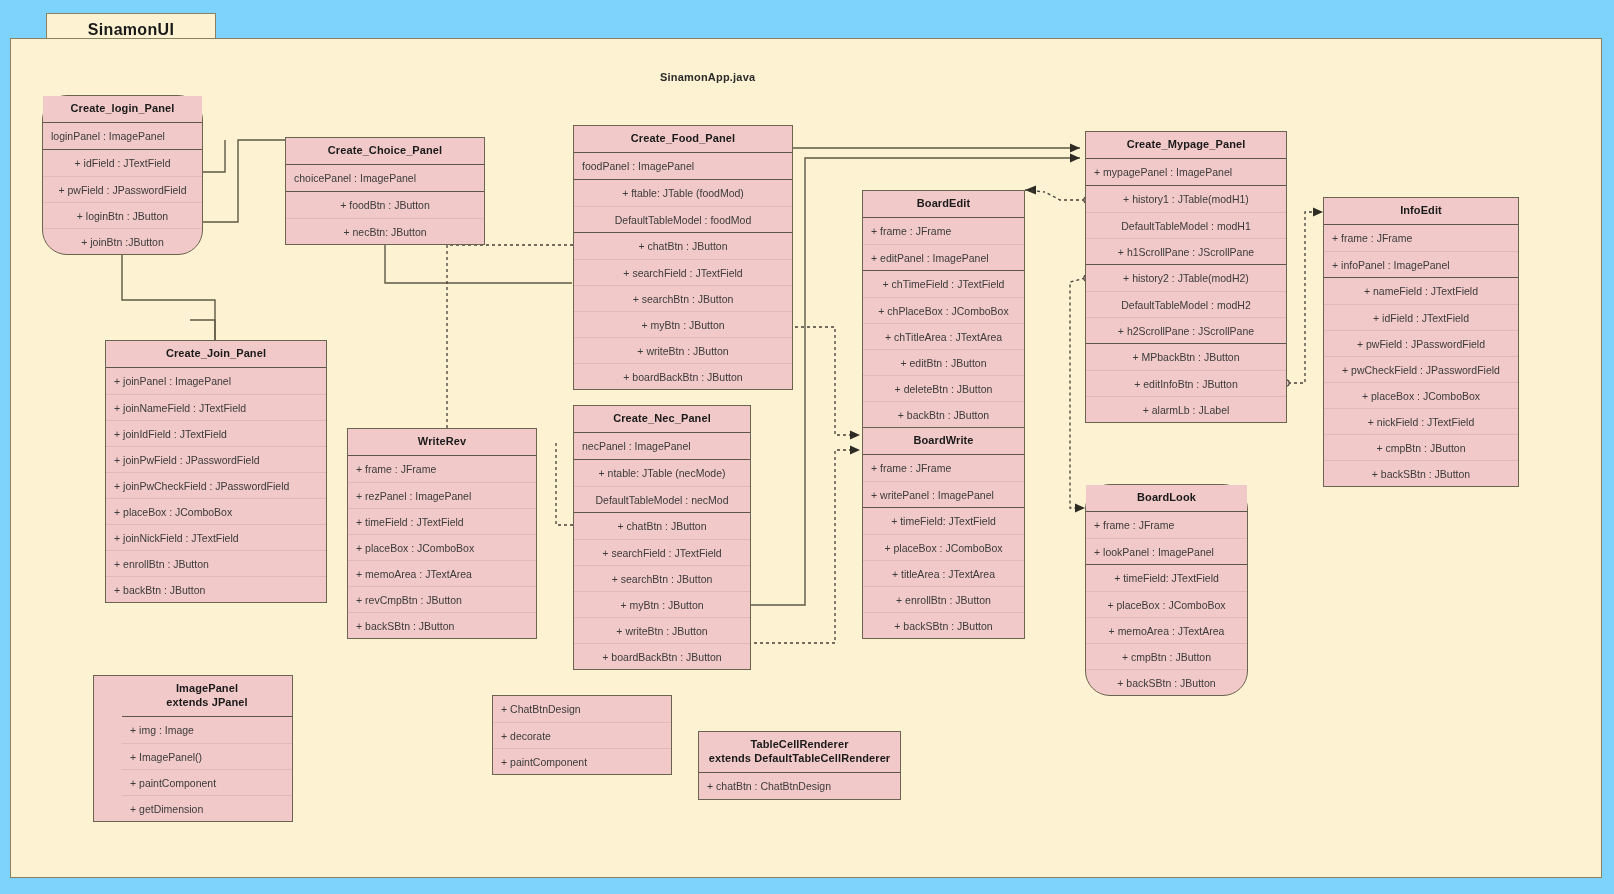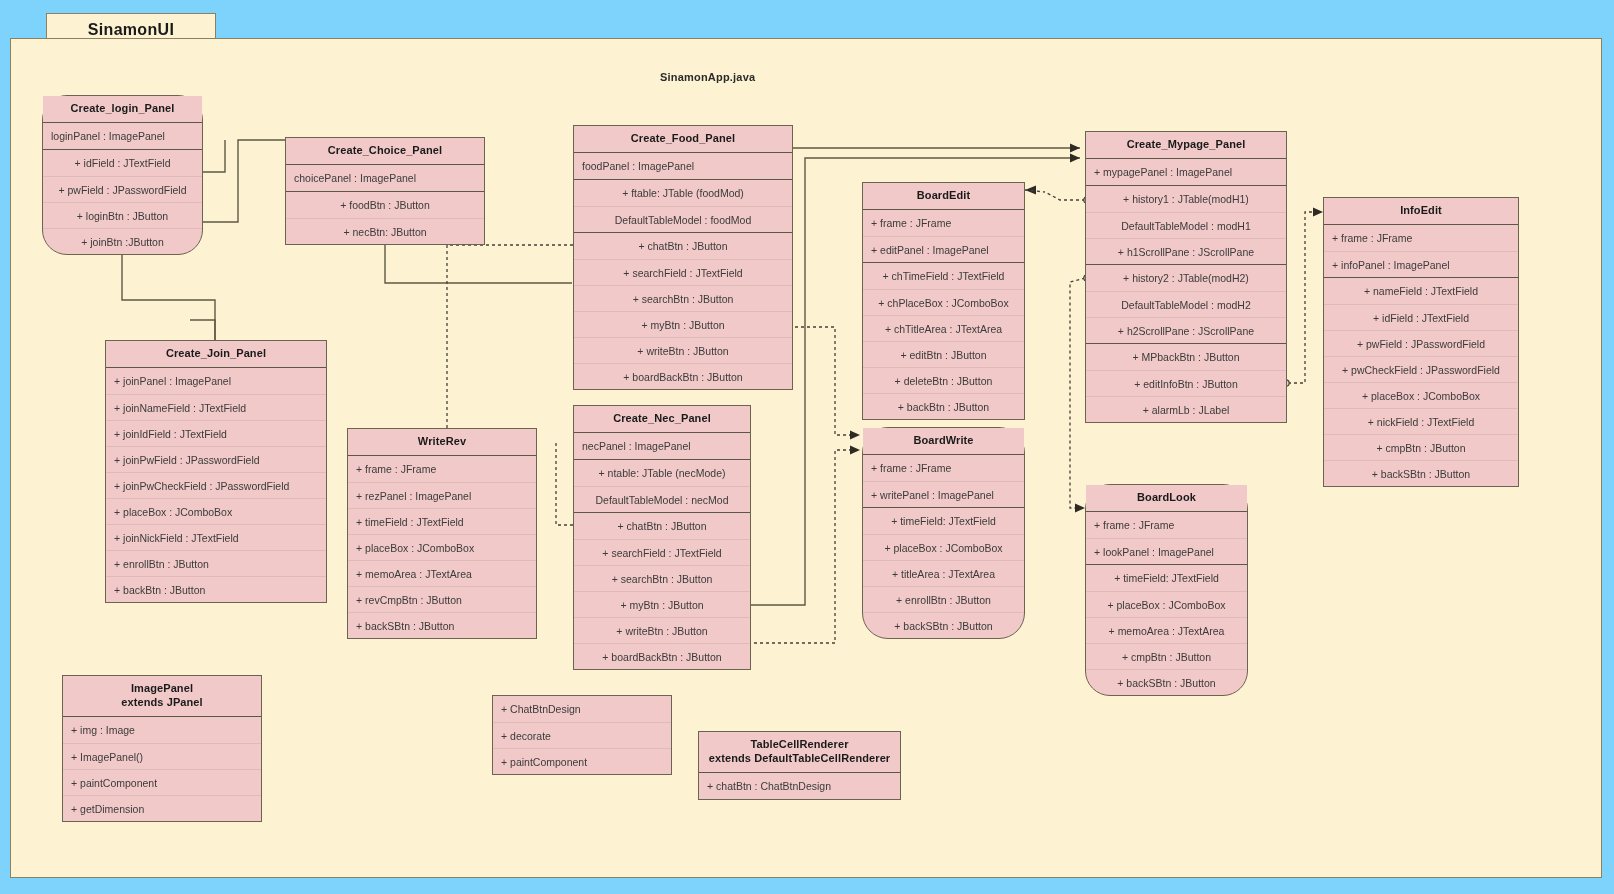--- a/index.html
+++ b/index.html
@@ -269,37 +269,37 @@
     <div class="uml-compartment">
       <div class="uml-row">+ chatBtn : JButton</div>
       <div class="uml-row sep-light">+ searchField : JTextField</div>
       <div class="uml-row sep-light">+ searchBtn : JButton</div>
       <div class="uml-row sep-light">+ myBtn : JButton</div>
       <div class="uml-row sep-light">+ writeBtn : JButton</div>
       <div class="uml-row sep-light">+ boardBackBtn : JButton</div>
     </div>
   </div>
 
-  <div class="uml-class" style="left:862px; top:182px; width:163px;">
+  <div class="uml-class" style="left:862px; top:190px; width:163px;">
     <div class="uml-header">BoardEdit</div>
     <div class="uml-compartment">
       <div class="uml-row">+ frame : JFrame</div>
       <div class="uml-row sep-light">+ editPanel : ImagePanel</div>
     </div>
     <div class="uml-compartment">
       <div class="uml-row">+ chTimeField : JTextField</div>
       <div class="uml-row sep-light">+ chPlaceBox : JComboBox</div>
       <div class="uml-row sep-light">+ chTitleArea : JTextArea</div>
       <div class="uml-row sep-light">+ editBtn : JButton</div>
       <div class="uml-row sep-light">+ deleteBtn : JButton</div>
       <div class="uml-row sep-light">+ backBtn : JButton</div>
     </div>
   </div>
 
-  <div class="uml-class" style="left:862px; top:427px; width:163px;border-radius:26px;">
+  <div class="uml-class" style="left:862px; top:427px; width:163px;">
     <div class="uml-header">BoardWrite</div>
     <div class="uml-compartment">
       <div class="uml-row">+ frame : JFrame</div>
       <div class="uml-row sep-light">+ writePanel : ImagePanel</div>
     </div>
     <div class="uml-compartment">
       <div class="uml-row">+ timeField: JTextField</div>
       <div class="uml-row sep-light">+ placeBox : JComboBox</div>
       <div class="uml-row sep-light">+ titleArea : JTextArea</div>
       <div class="uml-row sep-light">+ enrollBtn : JButton</div>
@@ -355,21 +355,21 @@
       <div class="uml-row sep-light">+ idField : JTextField</div>
       <div class="uml-row sep-light">+ pwField : JPasswordField</div>
       <div class="uml-row sep-light">+ pwCheckField : JPasswordField</div>
       <div class="uml-row sep-light">+ placeBox : JComboBox</div>
       <div class="uml-row sep-light">+ nickField : JTextField</div>
       <div class="uml-row sep-light">+ cmpBtn : JButton</div>
       <div class="uml-row sep-light">+ backSBtn : JButton</div>
     </div>
   </div>
 
-  <div class="uml-class" style="left:62px; top:675px; width:200px;">
+  <div class="uml-class" style="left:93px; top:675px; width:200px;padding-left:28px;">
     <div class="uml-header">
       <div>ImagePanel</div>
       <div>extends JPanel</div>
     </div>
     <div class="uml-compartment">
       <div class="uml-row">+ img : Image</div>
       <div class="uml-row sep-light">+ ImagePanel()</div>
       <div class="uml-row sep-light">+ paintComponent</div>
       <div class="uml-row sep-light">+ getDimension</div>
     </div>

